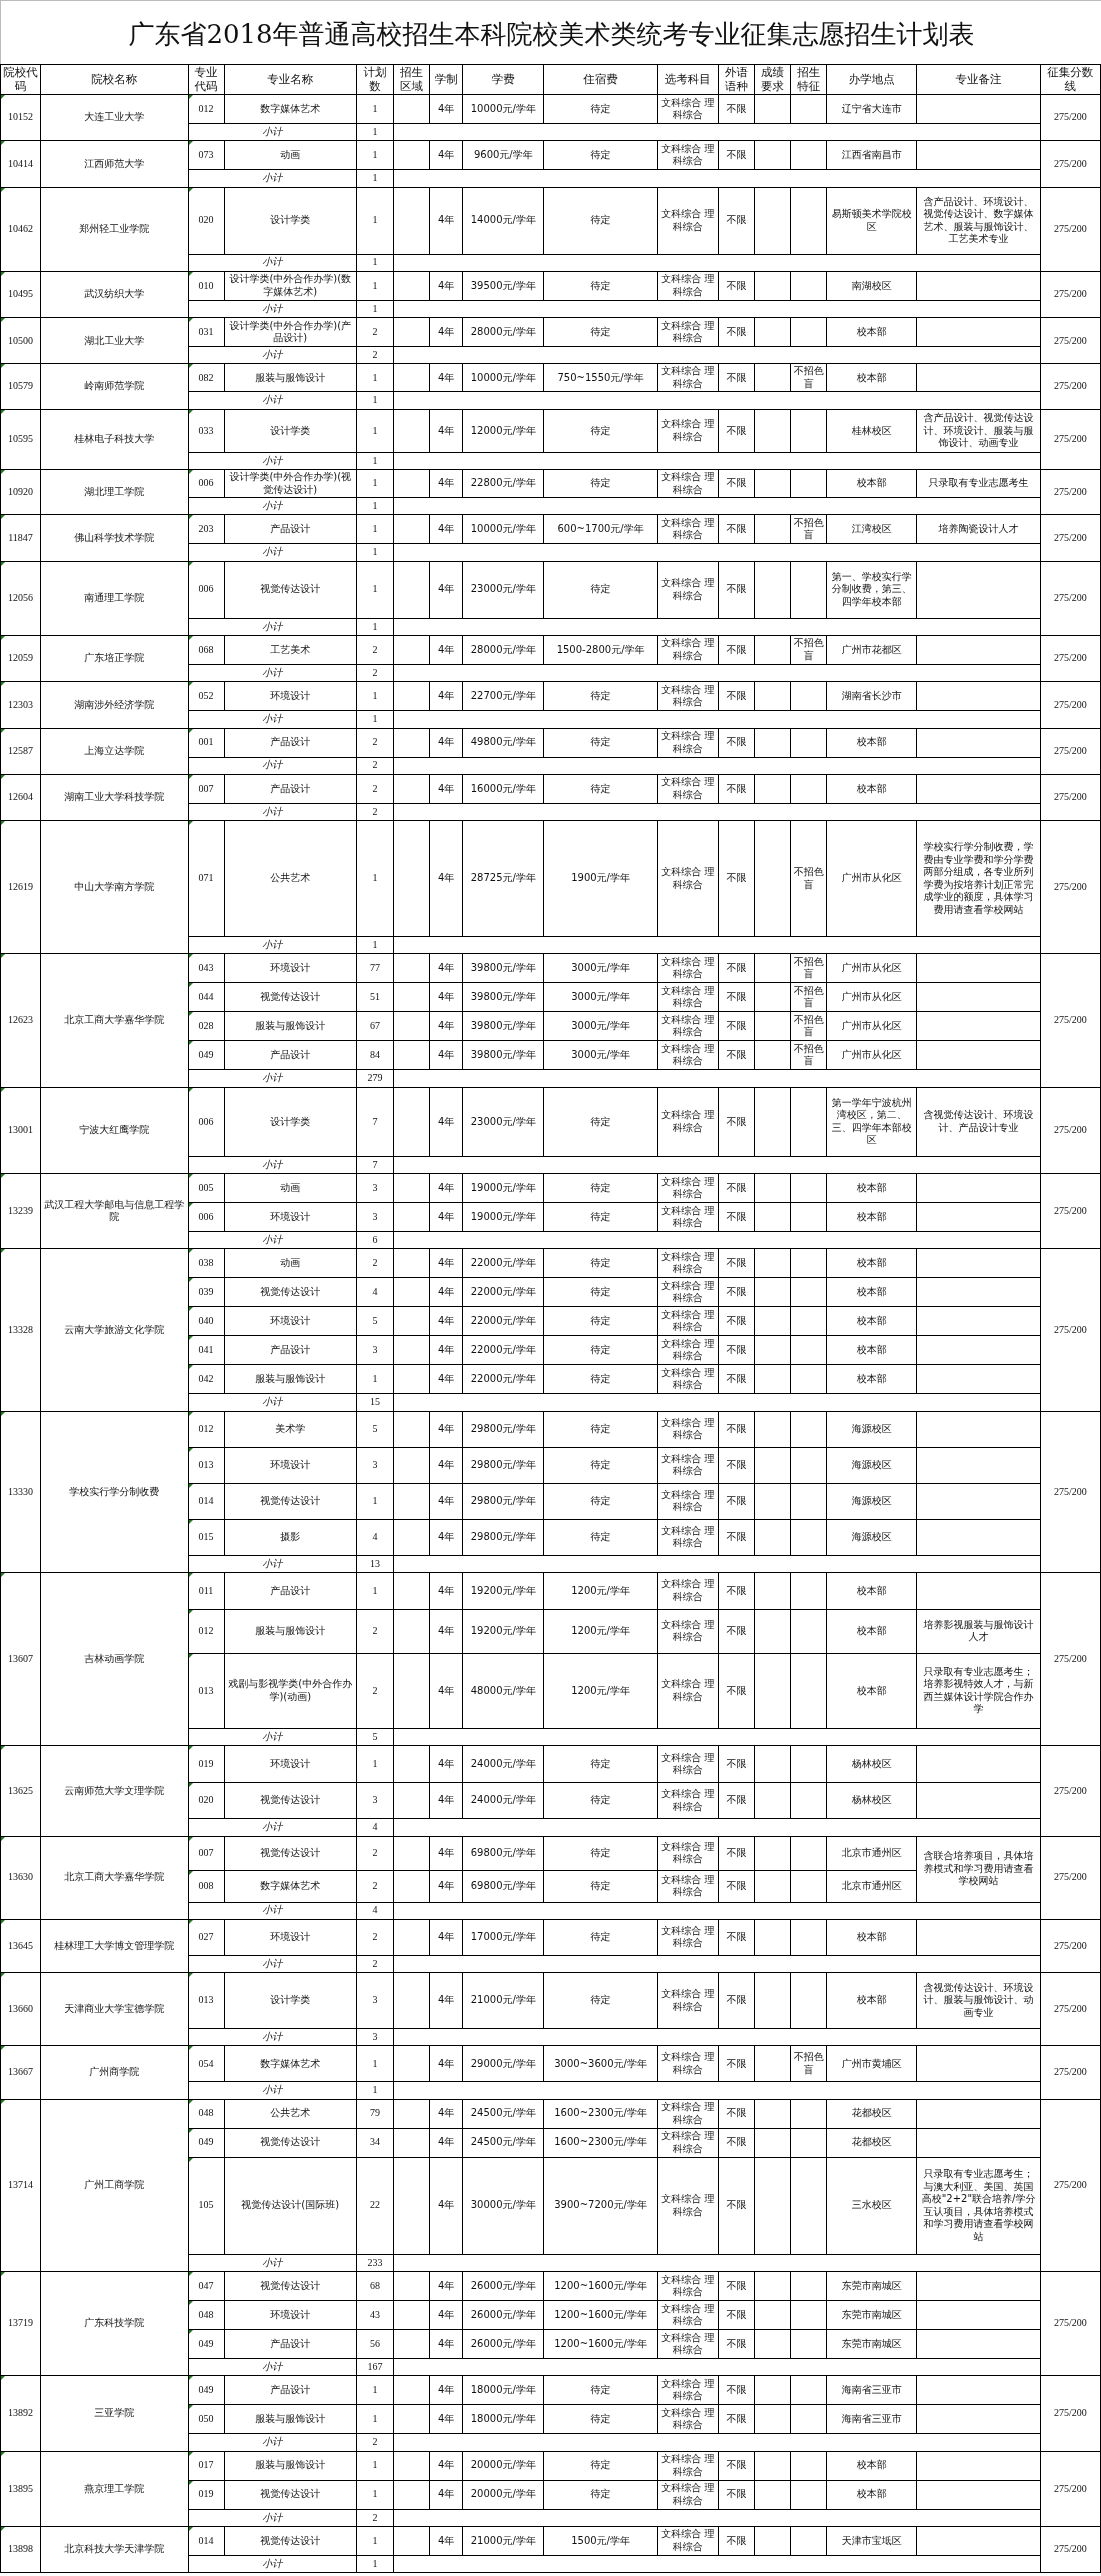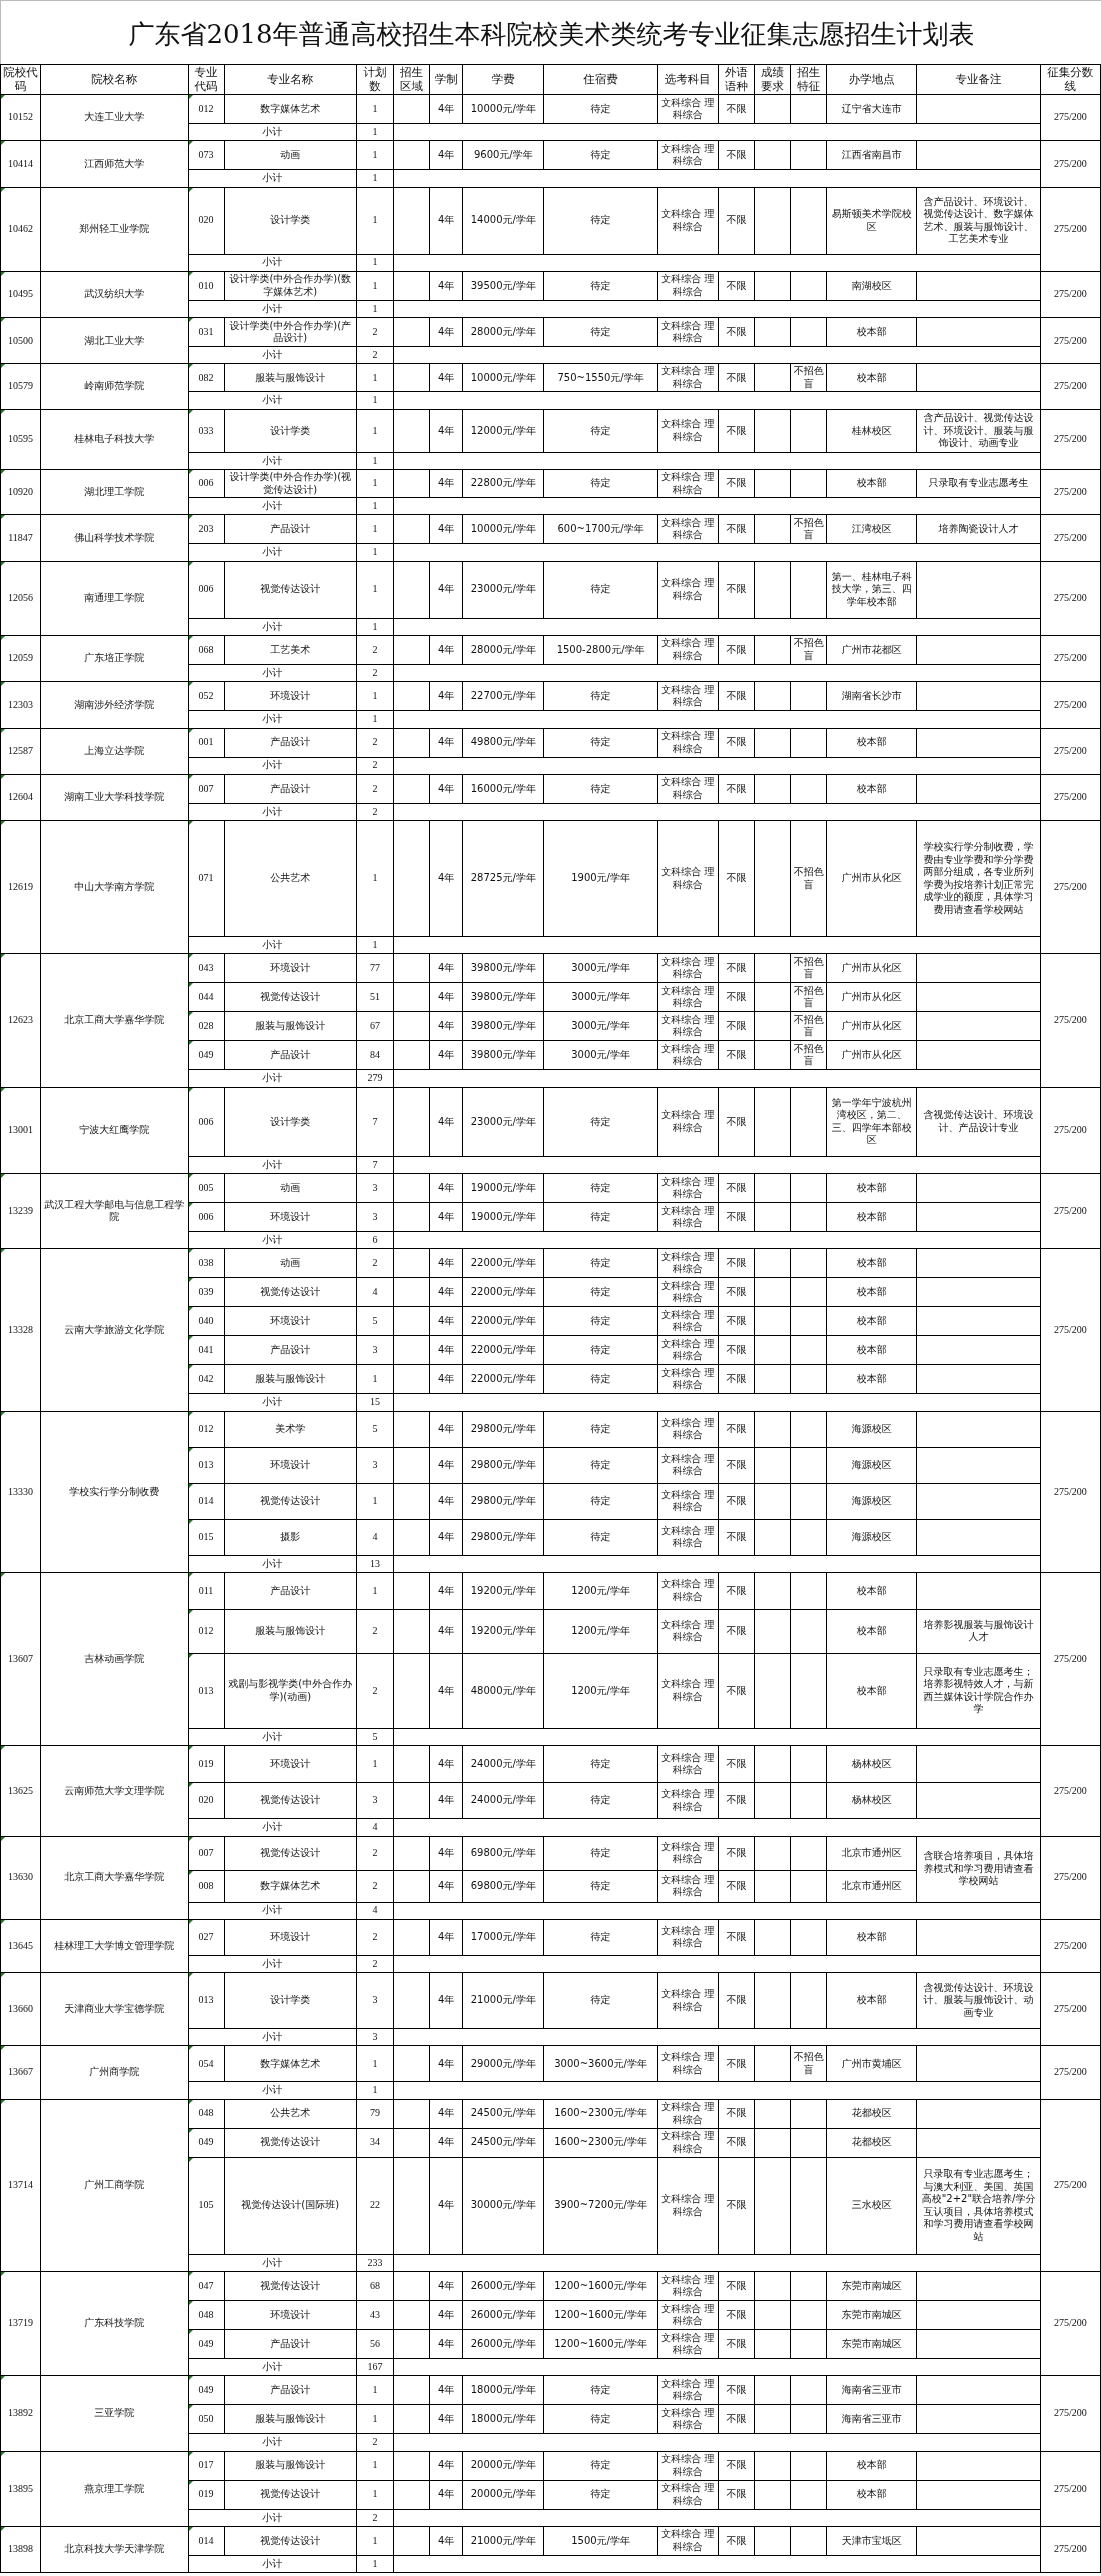--- a/index.html
+++ b/index.html
@@ -13,21 +13,21 @@
                table-layout:fixed; width:1101px; }
   table.plan td, table.plan th { border:1.4px solid #000; padding:0 1.9px; text-align:center;
       vertical-align:middle; font-size:10px; line-height:12.5px; overflow:hidden;
       font-weight:normal; position:relative; }
   table.plan th { font-size:11.5px; line-height:13.4px; }
   .num { font-family:"Liberation Serif", serif; font-size:11.5px; }
   .note { font-size:9.6px; line-height:12.5px; text-align:center; }
   .leftal { text-align:left; }
   .tri::before { content:""; position:absolute; left:0; top:0; width:0; height:0;
      border-top:4.8px solid #1f7a1f; border-right:4.8px solid transparent; }
-  .sub td.sublabel { font-size:10px; }
+  .sub td.sublabel { font-size:10px;font-style:italic; }
 </style>
 </head>
 <body>
 
 <div class="title">广东省2018年普通高校招生本科院校美术类统考专业征集志愿招生计划表</div>
 
 <table class="plan">
   <colgroup>
     <col style="width:40px">
       <col style="width:147px">
@@ -281,21 +281,21 @@
         <td>视觉传达设计</td>
         <td class="num">1</td>
         <td></td>
         <td>4年</td>
         <td>23000元/学年</td>
         <td>待定</td>
         <td>文科综合 理科综合</td>
         <td>不限</td>
         <td></td>
         <td></td>
-        <td>第一、桂林电子科技大学，第三、四学年校本部</td>
+        <td>第一、学校实行学分制收费，第三、四学年校本部</td>
         <td class="note"></td>
         <td rowspan="2" class="num">275/200</td>
       </tr>
       <tr style="height:17.3px" class="sub">
         <td colspan="2" class="sublabel">小计</td>
         <td class="num">1</td>
         <td colspan="10"></td>
       </tr>
       <tr style="height:29px">
         <td rowspan="2" class="num tri">12059</td>

